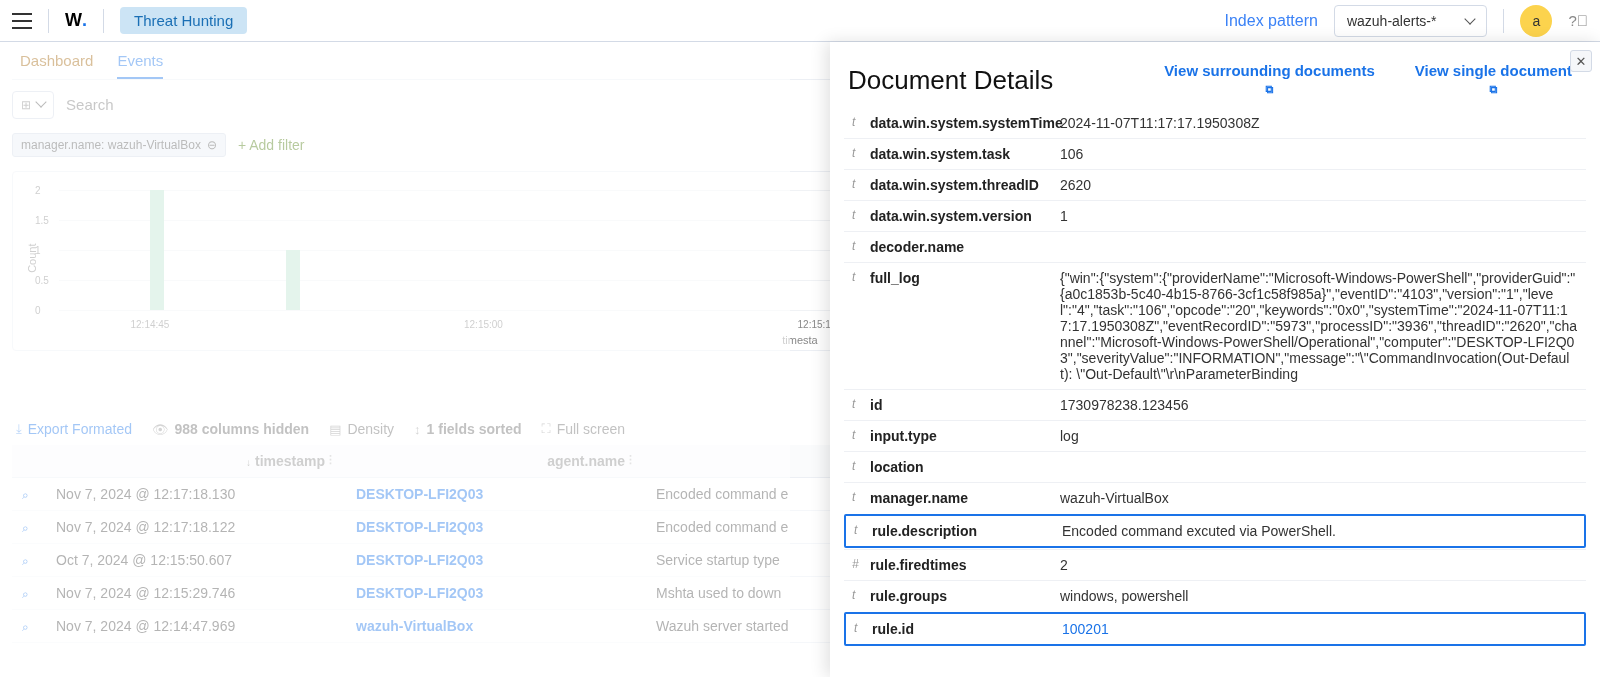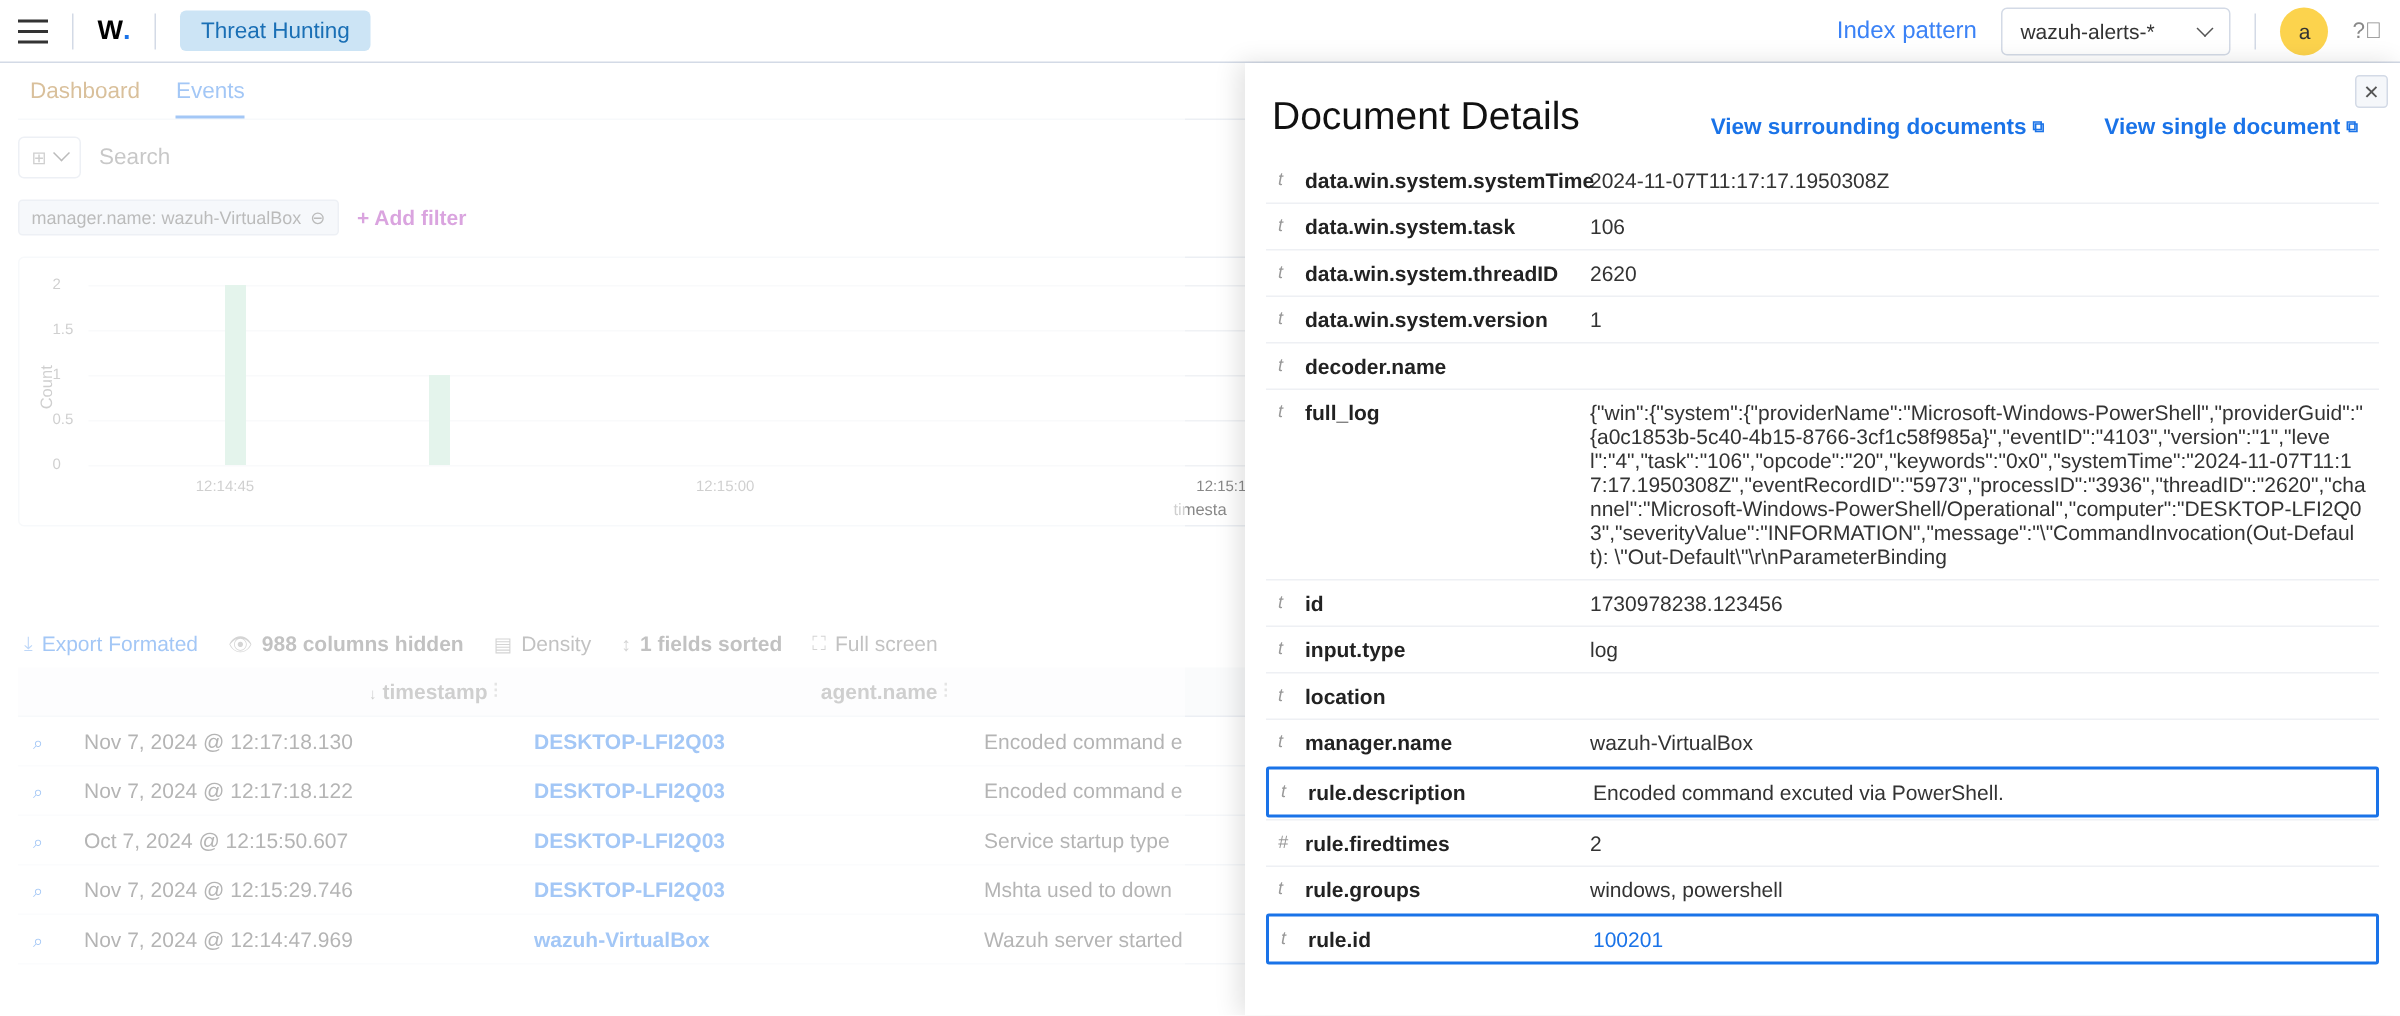--- a/index.html
+++ b/index.html
@@ -27,21 +27,21 @@
   .tabs { display: flex; gap: 24px; padding: 10px 8px 0; border-bottom: 1px solid #eceff4; }
   .tab { padding: 0 0 8px; color: #a16207; font-size: 15px; }
   .tab.active { color: #1a73e8; border-bottom: 2px solid #1a73e8; }
   
   .search-row { display: flex; align-items: center; gap: 8px; padding: 10px 0; }
   .search-btn-group { border: 1px solid #d3dae6; border-radius: 4px; padding: 6px 8px; display: flex; align-items:center; gap:6px; color:#888; font-size:12px;}
   .search-input { flex: 1; border: none; font-size: 15px; color: #999; padding: 6px 4px; }
   
   .filter-row { display: flex; align-items: center; gap: 12px; padding: 4px 0 10px; font-size: 13px;}
   .filter-chip { background: #e8eef5; border: 1px solid #d3dae6; border-radius: 3px; padding: 4px 8px; color: #555; font-size: 12px; display:flex; align-items:center; gap:6px;}
-  .add-filter { color: #a21caf; font-size: 14px; font-weight: bold; }
+  .add-filter { color: #4d7c0f; font-size: 14px; }
 
   .chart-box { border: 1px solid #eceff4; border-radius: 4px; padding: 14px 14px 6px 8px; margin: 4px 0 14px; height: 180px; position:relative;}
   .chart-y-label { position:absolute; left:4px; top:50%; transform: rotate(-90deg) translateX(30%); font-size:11px; color:#888;}
   .chart-inner { position:absolute; left:46px; right:12px; top:18px; bottom:40px; }
   .grid-line { position:absolute; left:0; right:0; border-top:1px solid #f0f2f5; }
   .y-tick { position:absolute; left:-24px; font-size:10px; color:#888; transform:translateY(-50%);}
   .bar { position:absolute; bottom:0; width:14px; background:#bce3d0; }
   .x-tick { position:absolute; bottom:-20px; font-size:10px; color:#888; transform:translateX(-50%);}
   .x-label { position:absolute; bottom:4px; left:50%; transform:translateX(-50%); font-size:11px; color:#888;}
 
@@ -59,21 +59,21 @@
   .data-table td.link { color: #1a73e8; font-weight:600;}
   .row-icon { color:#1a73e8; font-size:12px;}
   .sort-icon { font-size:10px; color:#888;}
   .col-menu { float:right; color:#bbb; font-size:11px;}
 
   
   .flyout { position: absolute; right: 0; top: 0; width: 770px; height: 100%; background: #fff; box-shadow: -4px 0 16px rgba(0,0,0,0.12); z-index: 10; display:flex; flex-direction:column;}
   .flyout-header { padding: 20px 28px 12px 18px; display:flex; align-items:flex-end; gap:20px;}
   .flyout-title { font-size: 26px; font-weight: 500; color: #111; flex:0 0 auto; }
   .flyout-links { display:flex; gap:40px; margin-left:auto; flex-wrap:wrap;}
-  .flyout-link { color:#1a73e8; font-weight:600; font-size:15px; display:flex; align-items:center; gap:4px;}
+  .flyout-link { color:#1a73e8; font-weight:600; font-size:15px; display:flex; align-items:center; gap:4px;flex-direction:column;}
   .close-btn { position:absolute; top:8px; right:8px; width:22px; height:22px; border:1px solid #d3dae6; background:#f5f7fa; border-radius:3px; display:flex; align-items:center; justify-content:center; font-size:13px; color:#555; cursor:pointer;}
   .ext-icon { font-size:11px; }
 
   .doc-fields { overflow-y:auto; flex:1; padding: 0 14px 14px;}
   .field-row { display:flex; align-items:flex-start; padding:7px 8px; border-top:1px solid #eef0f4; font-size:14px;}
   .field-row:first-child { border-top:none;}
   .field-type { width:18px; font-style:italic; color:#999; font-size:12px; flex-shrink:0;}
   .field-name { width:190px; font-weight:700; color:#222; flex-shrink:0; font-size:14px;}
   .field-value { flex:1; color:#333; word-break:break-all; font-size:14px;}
   .field-value.link { color:#1a73e8;}

